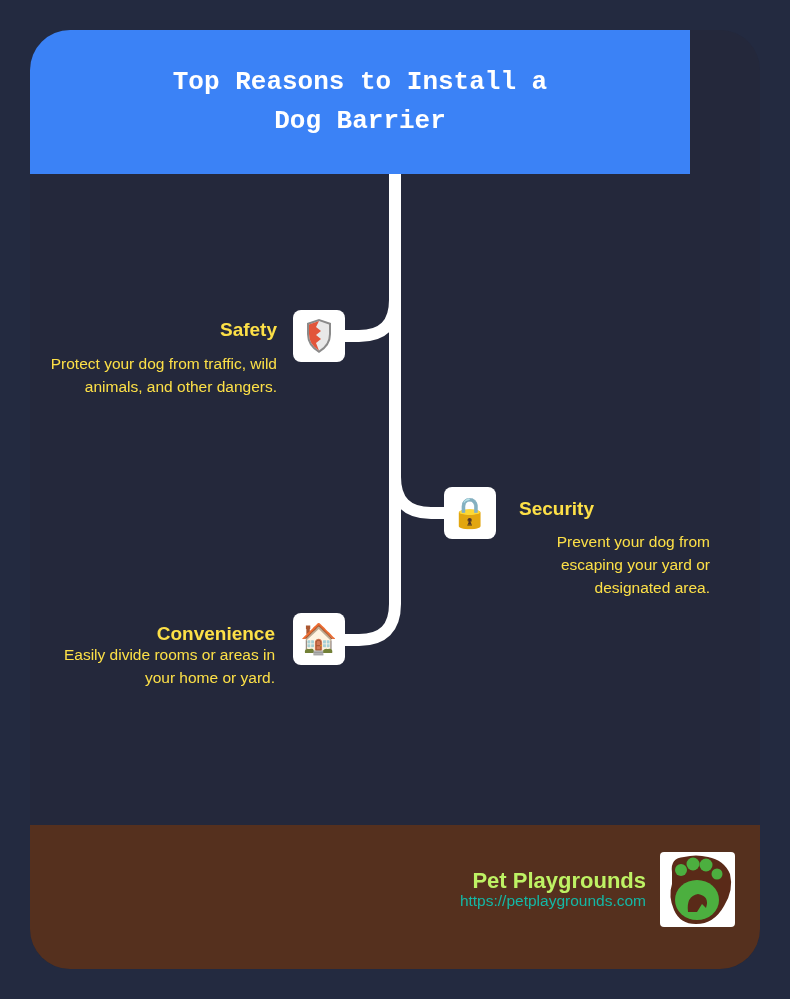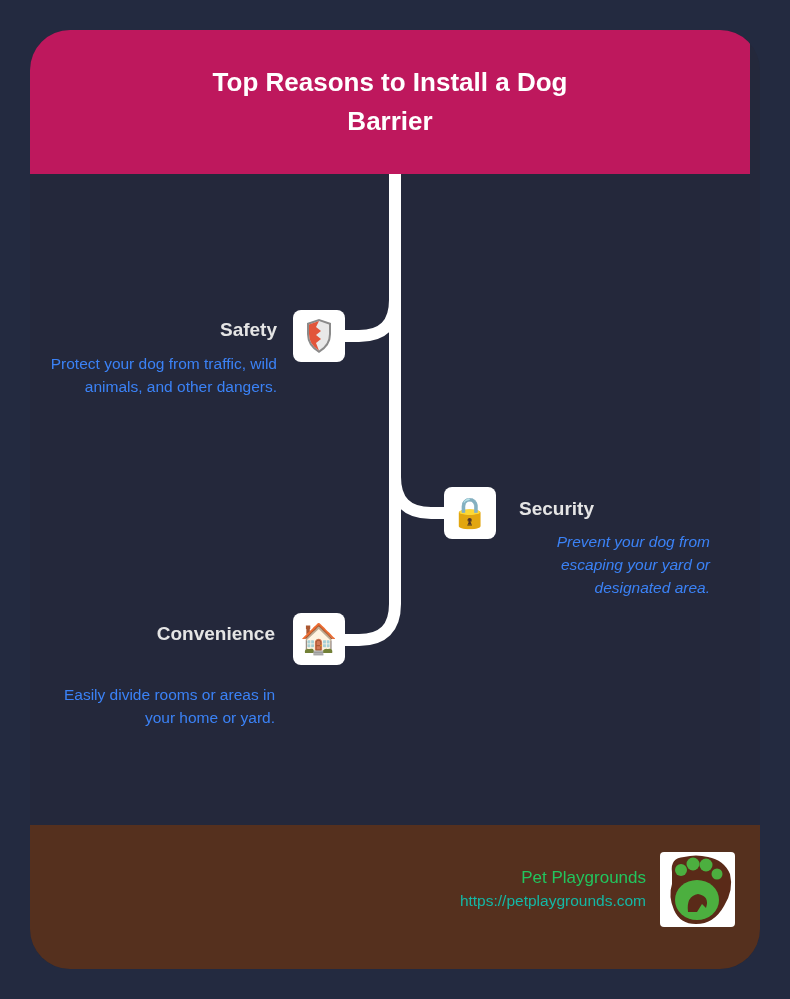--- a/index.html
+++ b/index.html
@@ -7,43 +7,43 @@
     width: 790px; height: 999px;
     background: #232a40;
     font-family: "Liberation Sans", "DejaVu Sans", sans-serif;
     position: relative; overflow: hidden;
   }
   .card {
     position: absolute; left: 30px; top: 30px; width: 730px; height: 939px;
     border-radius: 40px; overflow: hidden; background: #24283b;
   }
   .header {
-    position: absolute; left: 0; top: 0; width: 720px; height: 144px;
-    background: #be185d;
-    display: flex; align-items: center; justify-content: center;
+    position: absolute; left: 0; top: 0; width: 660px; height: 144px;
+    background: #3b82f6;
+    display: flex; align-items: center; justify-content: center; font-family: Liberation Mono, monospace;
   }
   .title {
     color: #ffffff; font-weight: 700; font-size: 26px; line-height: 39px;
     text-align: center; width: 420px; margin-top: 0px;
   }
   .timeline-svg { position: absolute; left: 0; top: 0; }
   .icon-box {
     position: absolute; width: 52px; height: 52px; background: #ffffff;
     border-radius: 8px; display: flex; align-items: center; justify-content: center;
     font-size: 30px; line-height: 1;
   }
-  .item-title { position: absolute; color: #e5e5e5; font-weight: 700; font-size: 19px; }
-  .item-desc { position: absolute; color: #3b82f6; font-size: 15.5px; line-height: 23px; }
+  .item-title { position: absolute; color: #fde047; font-weight: 700; font-size: 19px; }
+  .item-desc { position: absolute; color: #fde047; font-size: 15.5px; line-height: 23px; }
   .left { text-align: right; }
   .right { text-align: right; }
   .footer {
     position: absolute; left: 0; top: 795px; width: 730px; height: 144px;
     background: #55301e;
   }
-  .brand-name { position: absolute; right: 114px; top: 43px; color: #22c55e; font-weight: 400; font-size: 17px; }
+  .brand-name { position: absolute; right: 114px; top: 43px; color: #bef264; font-weight: 700; font-size: 22px; }
   .brand-url { position: absolute; right: 114px; top: 67px; color: #14b8a6; font-size: 15.5px; }
   .logo {
     position: absolute; left: 630px; top: 27px; width: 75px; height: 75px;
     background: #ffffff; border-radius: 4px;
   }
 </style>
 </head>
 <body>
 
 <div class="card">
@@ -64,27 +64,27 @@
       <path d="M3 6.5 L13 3 L10 9 L15 13 L10 17 L15 21 L10 25 L13 32.5 Q3 26.5 3 16 Z" fill="#e2553a"></path>
     </svg>
   </div>
   <div class="item-title left" style="right:483px; top:289px;">Safety</div>
   <div class="item-desc left" style="right:483px; top:322px; width:240px;">Protect your dog from traffic, wild animals, and other dangers.</div>
 
   <div class="icon-box" style="left:414px; top:457px;">
     <span>🔒</span>
   </div>
   <div class="item-title right" style="left:489px; top:468px;">Security</div>
-  <div class="item-desc right" style="left:490px; top:500px; width:190px;font-style:italic;">Prevent your dog from escaping your yard or designated area.</div>
+  <div class="item-desc right" style="left:490px; top:500px; width:190px;">Prevent your dog from escaping your yard or designated area.</div>
 
   <div class="icon-box" style="left:263px; top:583px;">
     <span>🏠</span>
   </div>
   <div class="item-title left" style="right:485px; top:593px;margin-left:40px;">Convenience</div>
-  <div class="item-desc left" style="right:485px; top:653px; width:240px;">Easily divide rooms or areas in your home or yard.</div>
+  <div class="item-desc left" style="right:485px; top:613px; width:240px;">Easily divide rooms or areas in your home or yard.</div>
 
   <div class="footer">
     <div class="brand-name">Pet Playgrounds</div>
     <div class="brand-url">https://petplaygrounds.com</div>
     <div class="logo">
       <svg width="75" height="75" viewBox="0 0 75 75">
         <path d="M12 20 Q10 6 24 5 Q36 2 48 5 Q64 8 70 22 Q74 38 64 54 Q54 72 36 72 Q20 72 14 58 Q8 44 12 32 Z" fill="#5a2a18"></path>
         <circle cx="21" cy="18" r="6" fill="#4caf3f"></circle>
         <circle cx="33" cy="12" r="6.5" fill="#4caf3f"></circle>
         <circle cx="46" cy="13" r="6.5" fill="#4caf3f"></circle>

